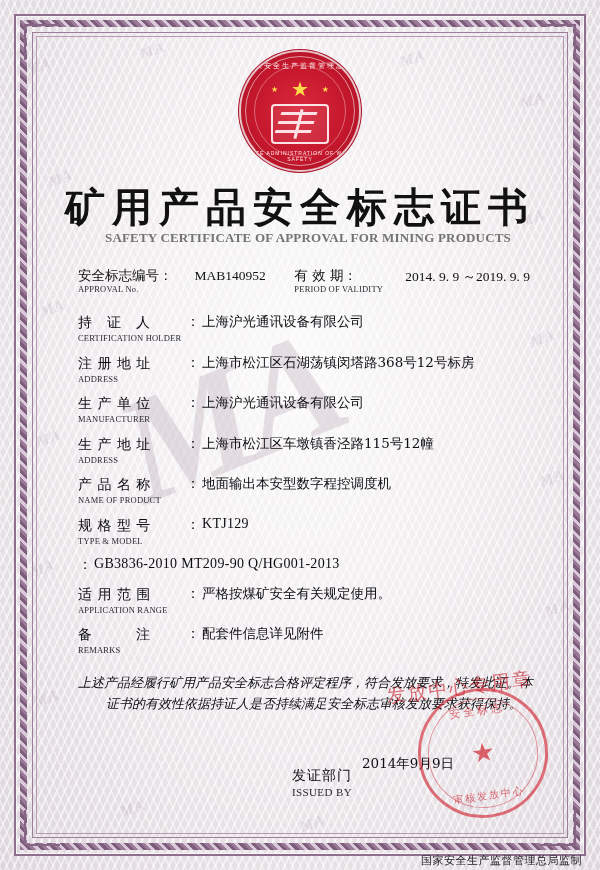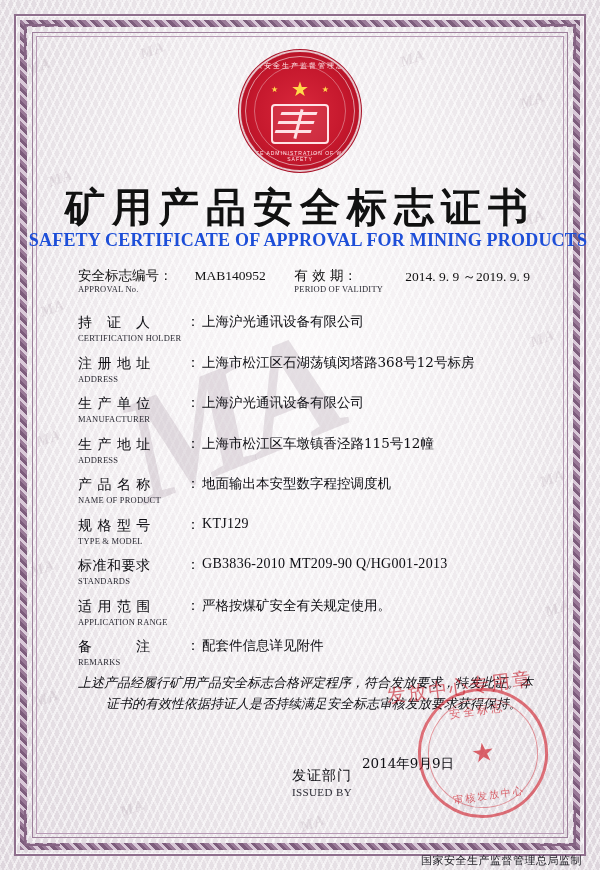--- a/index.html
+++ b/index.html
@@ -169,24 +169,24 @@
     letter-spacing: 7px;
     color: #111;
     font-family: "DejaVu Serif", serif;
     text-shadow: 0 1px 0 rgba(255,255,255,0.6);
   }
   .title-en {
     position: absolute;
     left: 16px; right: 0;
     top: 230px;
     text-align: center;
-    font-size: 18px;
+    font-size: 13px;
     font-weight: bold;
     letter-spacing: 0.2px;
-    color: #1d4ed8;
+    color: #737373;
     font-family: "Liberation Serif", serif;
   }
 
   
   .toprow {
     position: absolute;
     left: 78px;
     top: 268px;
     right: 70px;
     display: flex;
@@ -500,24 +500,20 @@
     <div class="field">
       <div class="label-cell">
         <span class="cn">规 格 型 号</span>
         <span class="en">TYPE &amp; MODEL</span>
       </div>
       <div class="colon">：</div>
       <div class="value latin">KTJ129</div>
     </div>
 
     <div class="field">
-      <div class="label-cell">
-        <span class="cn">标准和要求</span>
-        <span class="en">STANDARDS</span>
-      </div>
       <div class="colon">：</div>
       <div class="value latin">GB3836-2010 MT209-90 Q/HG001-2013</div>
     </div>
 
     <div class="field">
       <div class="label-cell">
         <span class="cn">适 用 范 围</span>
         <span class="en">APPLICATION RANGE</span>
       </div>
       <div class="colon">：</div>

